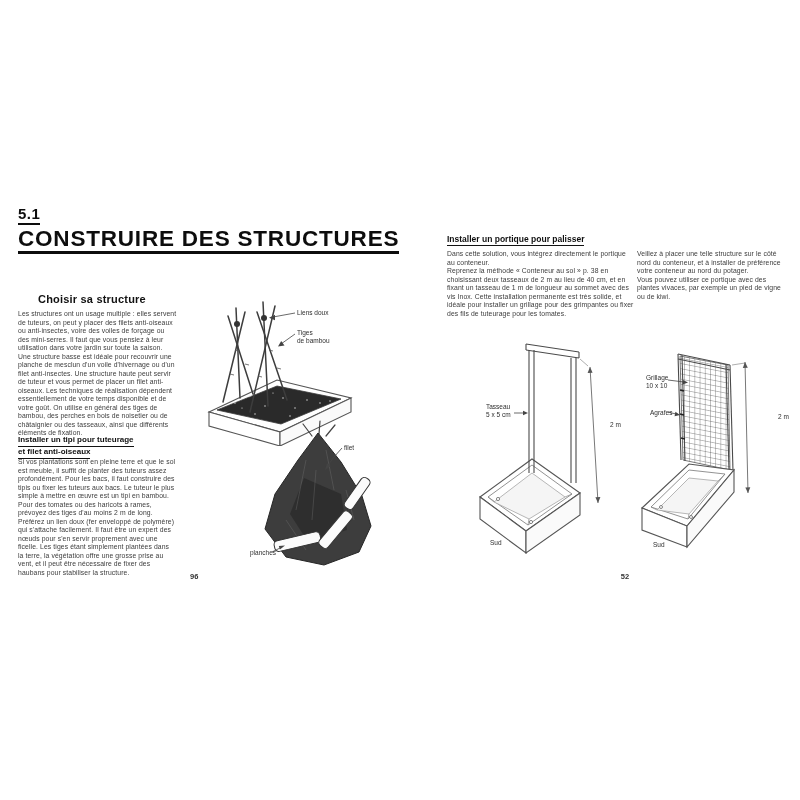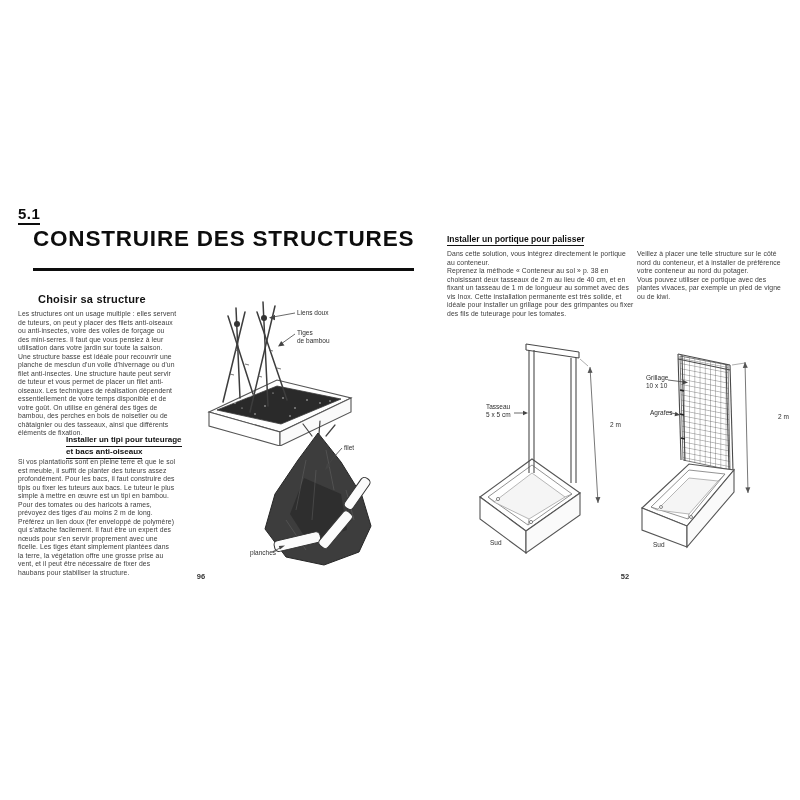--- a/index.html
+++ b/index.html
@@ -11,21 +11,21 @@
   
   .section-num {
     font-size:15px; font-weight:bold; letter-spacing:0.5px; color:#0d0d0d;
   }
   .section-num .ul { border-bottom:2.5px solid #0d0d0d; padding-bottom:1px; }
   .main-title {
     font-size:22.5px; font-weight:bold; letter-spacing:0.8px; color:#0d0d0d;
     line-height:23px;
   }
   .main-title .line { display:block; margin-bottom:4px; }
-  .main-title .ul { display:inline-block; border-bottom:3px solid #0d0d0d; padding-bottom:18px;margin-left:15px; }
+  .main-title .ul { display:inline-block; border-bottom:3px solid #0d0d0d; padding-bottom:1px; }
   .sub-head { font-size:11px; font-weight:bold; color:#111; letter-spacing:0.2px;margin-left:20px; }
   .mini-head { font-size:8px; font-weight:bold; color:#111; line-height:10.5px; }
   .mini-head .line { display:block; }
   .mini-head .ul { display:inline-block; border-bottom:1.2px solid #111; padding-bottom:0.5px; }
   
   .body-text {
     font-size:6.8px; line-height:8.5px; color:#3c3c3c; margin:0;
     letter-spacing:0.1px;
   }
   .pre { white-space:pre-line; }
@@ -48,23 +48,23 @@
   </div>
 
   <div class="abs main-title" style="left:18px; top:227px;">
     <span class="line"><span class="ul">CONSTRUIRE DES STRUCTURES</span></span>
   </div>
 
   <div class="abs sub-head" style="left:18px; top:293px;">Choisir sa structure</div>
 
   <p class="abs body-text" style="left:18px; top:310px; width:159px;">Les structures ont un usage multiple : elles servent de tuteurs, on peut y placer des filets anti-oiseaux ou anti-insectes, voire des voiles de forçage ou des mini-serres. Il faut que vous pensiez à leur utilisation dans votre jardin sur toute la saison. Une structure basse est idéale pour recouvrir une planche de mesclun d'un voile d'hivernage ou d'un filet anti-insectes. Une structure haute peut servir de tuteur et vous permet de placer un filet anti-oiseaux. Les techniques de réalisation dépendent essentiellement de votre temps disponible et de votre goût. On utilise en général des tiges de bambou, des perches en bois de noisetier ou de châtaignier ou des tasseaux, ainsi que différents éléments de fixation.</p>
 
-  <div class="abs mini-head" style="left:18px; top:435px;margin-left:48px;">
+  <div class="abs mini-head" style="left:18px; top:435px;">
     <span class="line"><span class="ul">Installer un tipi pour tuteurage</span></span>
-    <span class="line"><span class="ul">et bacs anti-oiseaux</span></span>
+    <span class="line"><span class="ul">et filet anti-oiseaux</span></span>
   </div>
 
   <p class="abs body-text" style="left:18px; top:458px; width:158px;">Si vos plantations sont en pleine terre et que le sol est meuble, il suffit de planter des tuteurs assez profondément. Pour les bacs, il faut construire des tipis ou fixer les tuteurs aux bacs. Le tuteur le plus simple à mettre en œuvre est un tipi en bambou. Pour des tomates ou des haricots à rames, prévoyez des tiges d'au moins 2 m de long. Préférez un lien doux (fer enveloppé de polymère) qui s'attache facilement. Il faut être un expert des nœuds pour s'en servir proprement avec une ficelle. Les tiges étant simplement plantées dans la terre, la végétation offre une grosse prise au vent, et il peut être nécessaire de fixer des haubans pour stabiliser la structure.</p>
 
   <div class="fig" style="left:195px; top:298px; width:178px; height:148px;">
     <svg width="178" height="148" viewBox="0 0 178 148">
 
       <polygon points="14,114 82,82 156,100 85,134" fill="#ffffff" stroke="#555" stroke-width="1.1"></polygon>
       <polygon points="22,112 82,88 146,101 86,126" fill="#2a2a2a" stroke="#3a3a3a" stroke-width="0.8"></polygon>
       <polygon points="14,114 85,134 85,148 14,128" fill="#ffffff" stroke="#555" stroke-width="1.1"></polygon>
@@ -151,21 +151,21 @@
       <path d="M96,28 Q88,36 80,48" fill="none" stroke="#444" stroke-width="0.8"></path>
       <polygon points="79,50 84.8,46 81,43.2" fill="#444"></polygon>
 
       <line x1="26" y1="132" x2="36" y2="127" stroke="#444" stroke-width="0.8"></line>
       <polygon points="39,125.6 33.9,129.6 32.8,126" fill="#444"></polygon>
     </svg>
     <span class="fig-label" style="left:98px; top:24px;">filet</span>
     <span class="fig-label" style="left:4px; top:129px;">planches</span>
   </div>
 
-  <div class="abs page-num" style="left:190px; top:572px; width:22px; text-align:center;">96</div>
+  <div class="abs page-num" style="left:190px; top:572px; width:22px; ">96</div>
 
   <div class="abs mini-head" style="left:447px; top:234px; font-size:8.5px;">
     <span class="line"><span class="ul">Installer un portique pour palisser</span></span>
   </div>
 
   <p class="abs body-text pre" style="left:447px; top:250px; width:187px;">Dans cette solution, vous intégrez directement le portique au conteneur.
 Reprenez la méthode « Conteneur au sol » p. 38 en choisissant deux tasseaux de 2 m au lieu de 40 cm, et en fixant un tasseau de 1 m de longueur au sommet avec des vis Inox. Cette installation permanente est très solide, et idéale pour installer un grillage pour des grimpantes ou fixer des fils de tuteurage pour les tomates.</p>
 
   <p class="abs body-text pre" style="left:637px; top:250px; width:153px;">Veillez à placer une telle structure sur le côté nord du conteneur, et à installer de préférence votre conteneur au nord du potager.
 Vous pouvez utiliser ce portique avec des plantes vivaces, par exemple un pied de vigne ou de kiwi.</p>

